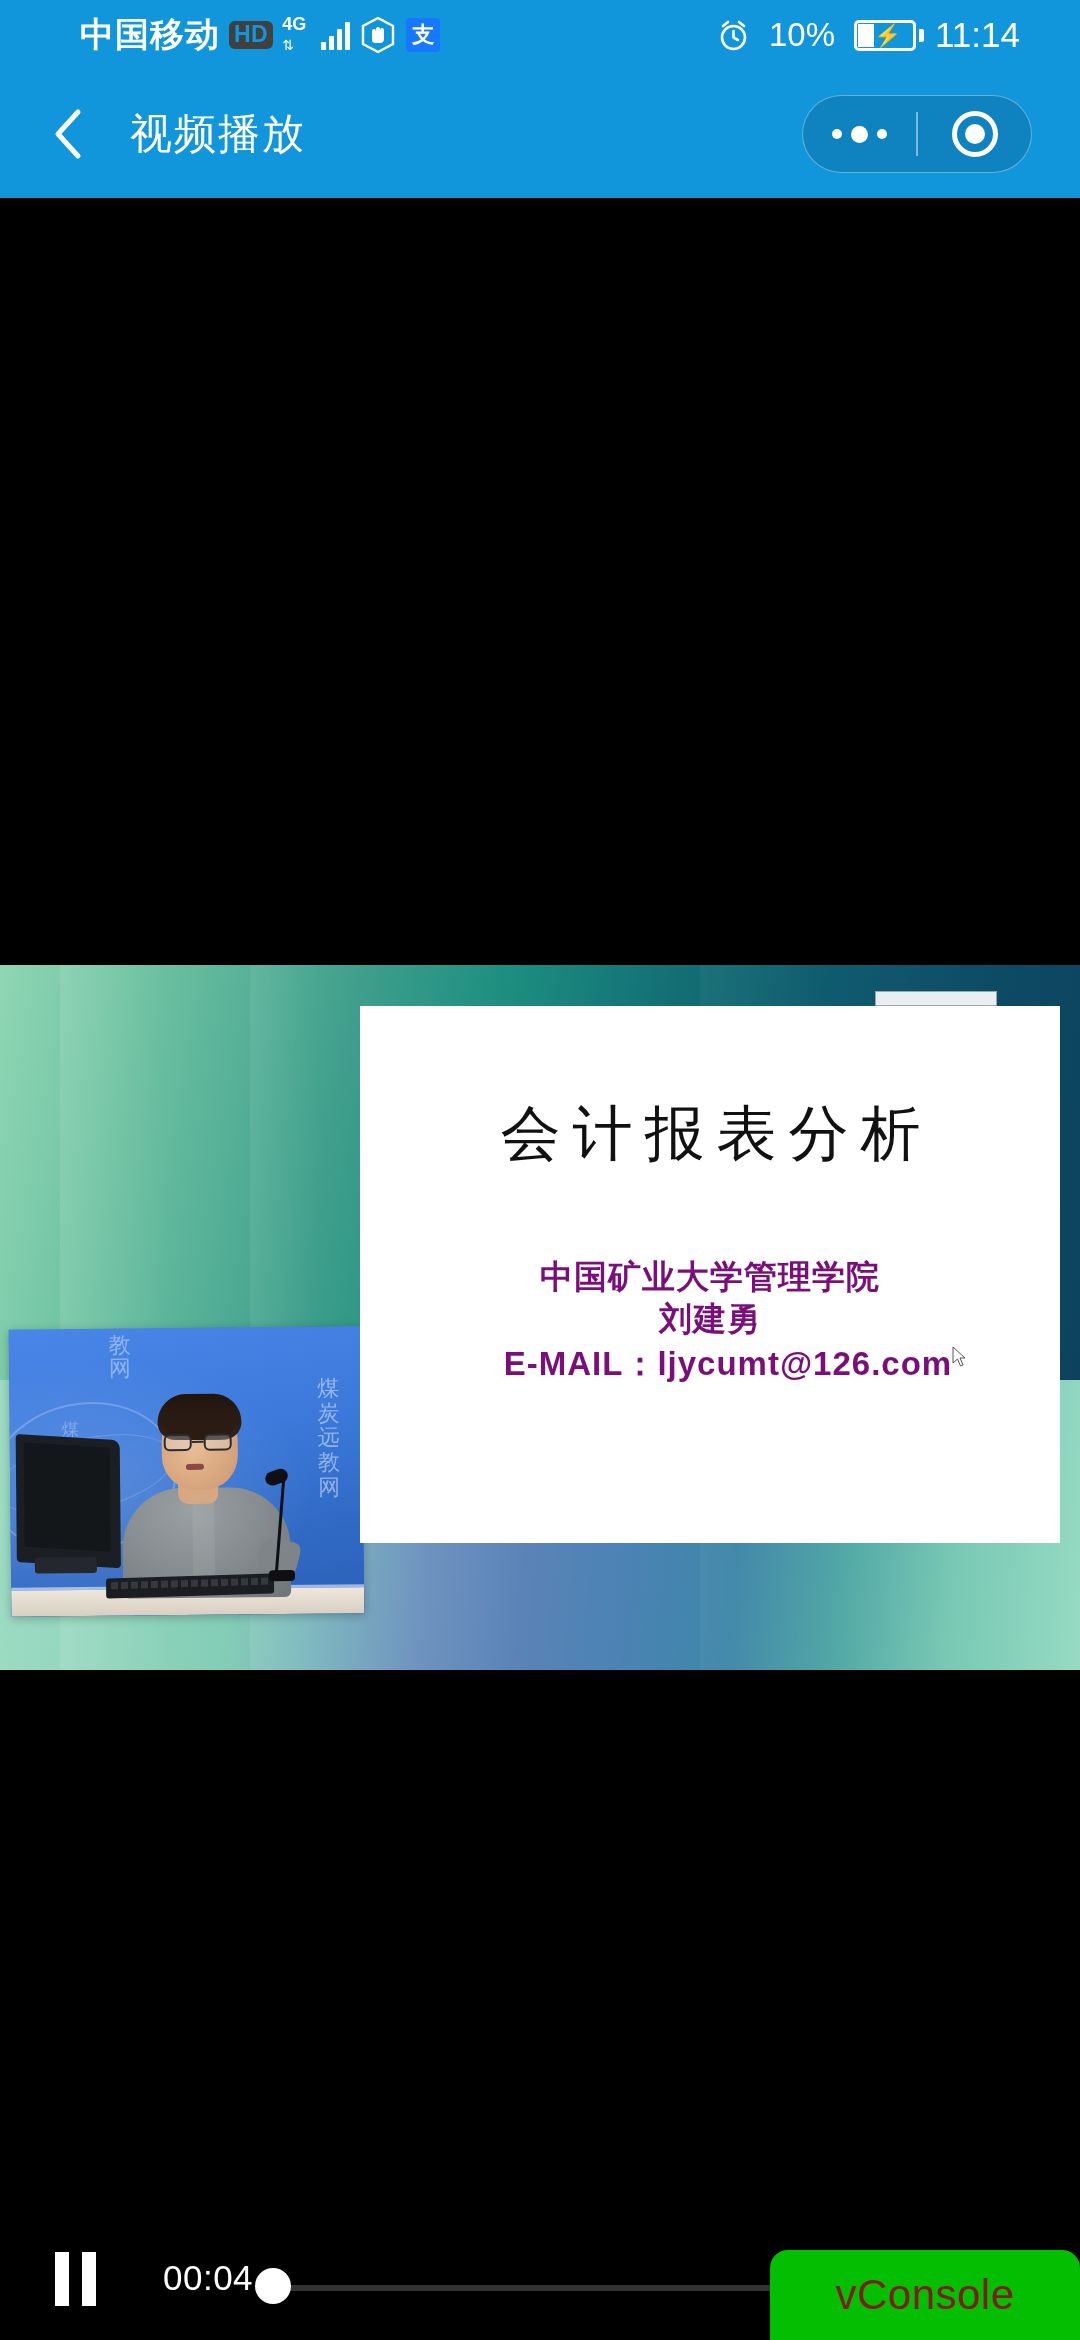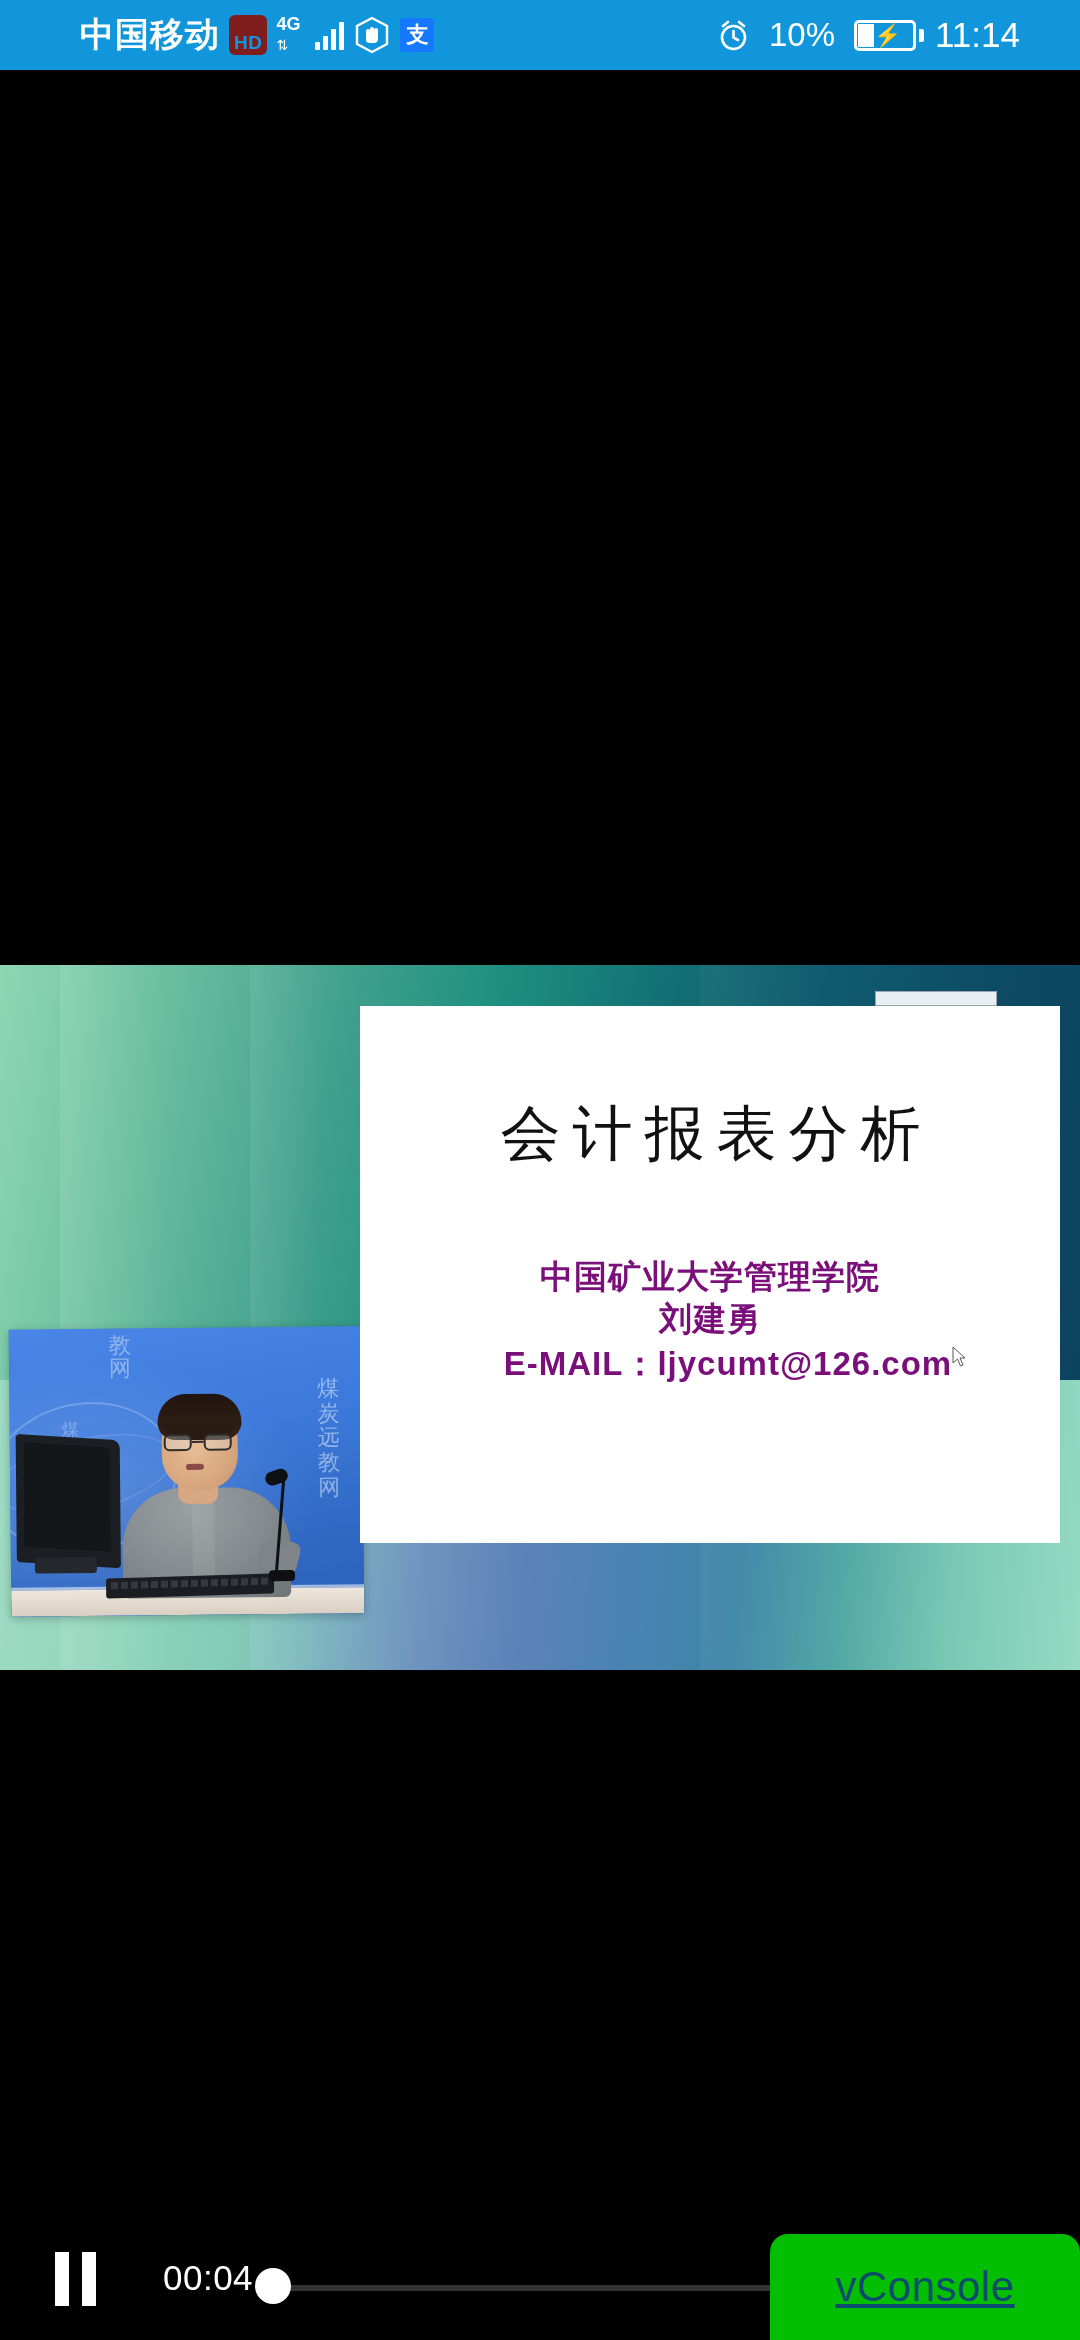--- a/index.html
+++ b/index.html
@@ -9,22 +9,22 @@
   .phone { position:relative; width:1080px; height:2340px; background:#000; overflow:hidden; }
 
   
   .statusbar {
     position:absolute; left:0; top:0; width:1080px; height:70px;
     background:#1296db; display:flex; align-items:center;
   }
   .sb-left { display:flex; align-items:center; gap:9px; margin-left:80px; }
   .carrier { color:#fff; font-size:34px; letter-spacing:1px; font-weight:700; }
   .hd-badge {
-    background:#7f1d1d; color:#1296db; font-size:19px; font-weight:bold;
-    border-radius:6px; padding:18px 5px 2px 5px; line-height:1.05; letter-spacing:0.5px;
+    background:#404040; color:#1296db; font-size:23px; font-weight:bold;
+    border-radius:6px; padding:1px 5px 2px 5px; line-height:1.05; letter-spacing:0.5px;
   }
   .net-4g { position:relative; width:30px; height:38px; }
   .net-4g .lbl { position:absolute; top:-2px; left:0; color:#fff; font-size:18px; font-weight:bold; }
   .net-4g .arrows { position:absolute; bottom:1px; left:0; color:#fff; font-size:14px; letter-spacing:-1px; }
   .bars { display:flex; align-items:flex-end; gap:3px; height:30px; }
   .bars i { display:block; width:5px; background:#fff; border-radius:1px; }
   .bars i:nth-child(1){ height:8px; }
   .bars i:nth-child(2){ height:14px; }
   .bars i:nth-child(3){ height:21px; }
   .bars i:nth-child(4){ height:28px; }
@@ -189,24 +189,24 @@
   .controls { position:absolute; left:0; bottom:0; width:1080px; height:130px; }
   .pause-btn { position:absolute; left:55px; top:42px; width:54px; height:54px; display:flex; gap:13px; }
   .pause-btn i { display:block; width:14px; height:54px; background:#fff; }
   .cur-time { position:absolute; left:163px; top:48px; color:#fff; font-size:35px; letter-spacing:0.5px; }
   .seek-wrap { position:absolute; left:255px; right:0; top:72px; height:12px; }
   .seek-track { position:absolute; left:32px; right:0; top:3px; height:6px; background:#333; }
   .seek-thumb { position:absolute; left:0; top:-14px; width:36px; height:36px; border-radius:50%; background:#fff; }
   .dur-time { position:absolute; right:96px; top:48px; color:#d9d9d9; font-size:35px; letter-spacing:0.5px; }
   .fullscreen-btn { position:absolute; right:34px; top:52px; width:42px; height:42px; }
   .vconsole {
-    position:absolute; right:0px; bottom:0px; width:310px; height:106px;
+    position:absolute; right:0px; bottom:0px; width:310px; height:90px;
     background:#04be02; border-radius:18px 18px 0 0;
     display:flex; align-items:center; justify-content:center;
-    color:#0c4a6e; font-size:42px; letter-spacing:0.5px;text-decoration:underline;
+    color:#7f1d1d; font-size:42px; letter-spacing:0.5px;
   }
 </style>
 </head>
 <body>
 
 <div class="phone">
 
   <div class="statusbar">
     <div class="sb-left">
       <span class="carrier">中国移动</span>
@@ -244,20 +244,41 @@
       <span class="battery">
         <span class="shell"></span>
           <span class="fill"></span>
           <span class="bolt">⚡</span>
           <span class="tip"></span>
       </span>
       <span class="clock">11:14</span>
     </div>
   </div>
 
+  <div class="navbar">
+    <div class="back-btn">
+      <svg viewBox="0 0 40 56" width="40" height="56">
+        <path d="M28 6 L8 28 L28 50" fill="none" stroke="#ffffff" stroke-width="5" stroke-linecap="round" stroke-linejoin="round"></path>
+      </svg>
+    </div>
+    <div class="nav-title">视频播放</div>
+    <div class="capsule">
+      <div class="cap-dots">
+          <i></i>
+          <i></i>
+          <i></i>
+        </div>
+      <div class="cap-divider"></div>
+      <div class="cap-target">
+        <span class="ring">
+            <span class="dot"></span>
+          </span>
+      </div>
+    </div>
+  </div>
 
   <div class="video-stage">
 
     <div class="frame">
       <div class="frame-lower"></div>
       <div class="frame-streaks">
         <span style="left:60px; width:110px; background:linear-gradient(90deg,rgba(255,255,255,0.10),rgba(255,255,255,0));"></span>
         <span style="left:250px; width:70px; background:linear-gradient(90deg,rgba(255,255,255,0.07),rgba(255,255,255,0));"></span>
         <span style="left:700px; width:120px; background:linear-gradient(90deg,rgba(255,255,255,0.04),rgba(255,255,255,0));"></span>
       </div>

